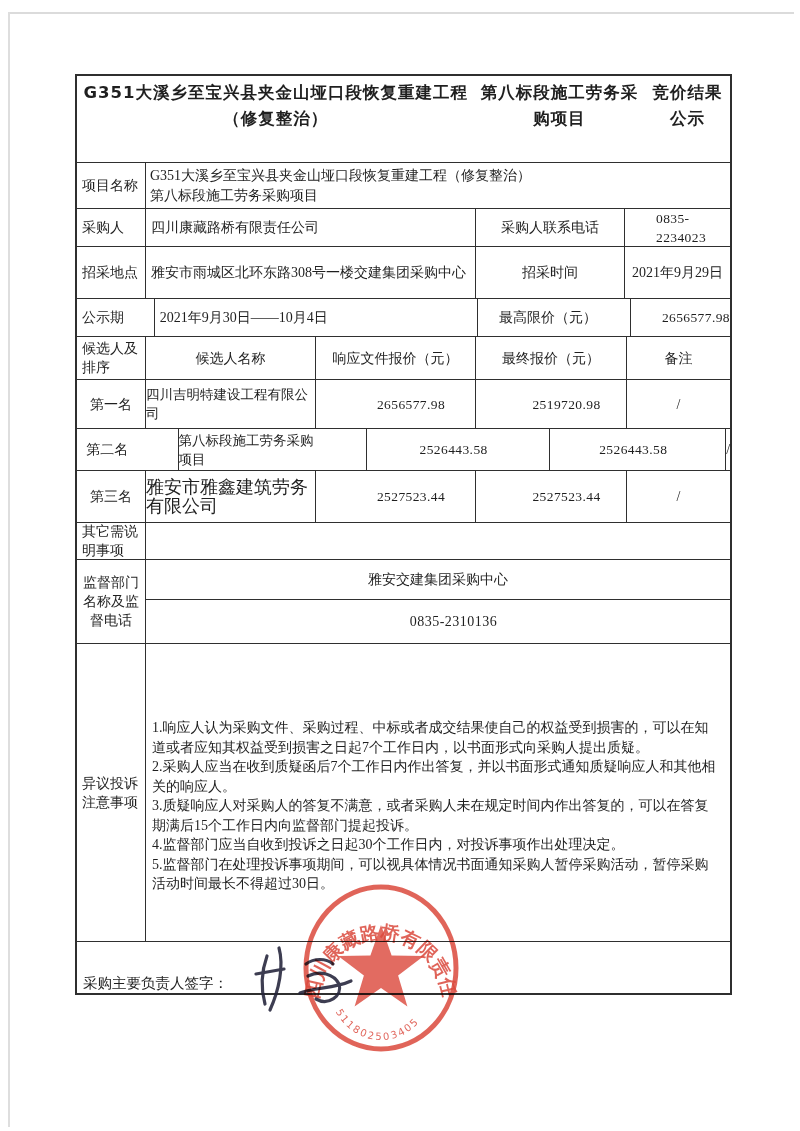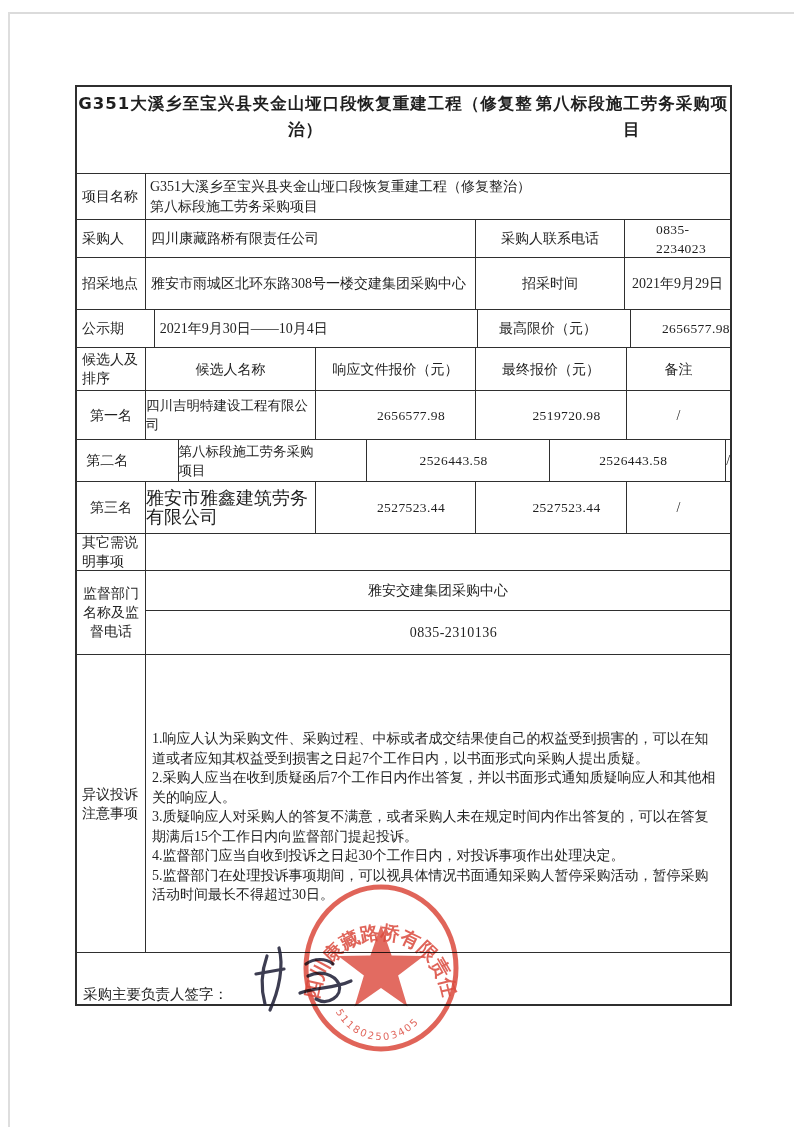--- a/index.html
+++ b/index.html
@@ -5,21 +5,21 @@
   * { margin:0; padding:0; box-sizing:border-box; }
   html,body { background:#fff; }
   body {
     width:800px; height:1131px; position:relative; overflow:hidden;
     font-family:"Liberation Serif","DejaVu Serif",serif;
     color:#1f1f1f;
   }
   .scan-edge-h { position:absolute; left:10px; top:12px; width:784px; height:2px; background:#d2d2d2; opacity:.8; }
   .scan-edge-v { position:absolute; left:8px; top:12px; width:2px; height:1115px; background:#d6d6d6; opacity:.8; }
 
-  .doc { position:absolute; left:75px; top:85px; width:657px; border:2px solid #2f2f2f; background:#fff; }
+  .doc { position:absolute; left:75px; top:74px; width:657px; border:2px solid #2f2f2f; background:#fff; }
 
   .r { display:flex; border-top:1.5px solid #2f2f2f; }
   .r.first { border-top:none; }
   .c { border-left:1.5px solid #2f2f2f; display:flex; align-items:center; justify-content:center;
        font-size:14px; line-height:19px; }
   .c.nol { border-left:none; }
   .label { width:68px; padding:2px 5px; justify-content:flex-start; text-align:left; }
   .label.centered { justify-content:center; text-align:center; }
   .left { justify-content:flex-start; text-align:left; padding-left:5px; padding-right:4px; }
   .num { font-family:"Liberation Serif",serif; font-size:13.5px; letter-spacing:.4px;padding-left:31px; }
@@ -71,20 +71,21 @@
 <body>
 
 <div class="scan-edge-h"></div>
 <div class="scan-edge-v"></div>
 
 <div class="doc">
 
   <div class="r first title-block">
     <div>G351大溪乡至宝兴县夹金山垭口段恢复重建工程（修复整治）</div>
     <div>第八标段施工劳务采购项目</div>
+    <div>竞价结果公示</div>
   </div>
 
   <div class="r h-project">
     <div class="c nol label">项目名称</div>
     <div class="c grow two-line">
       <div>G351大溪乡至宝兴县夹金山垭口段恢复重建工程（修复整治）</div>
       <div>第八标段施工劳务采购项目</div>
     </div>
   </div>
 

